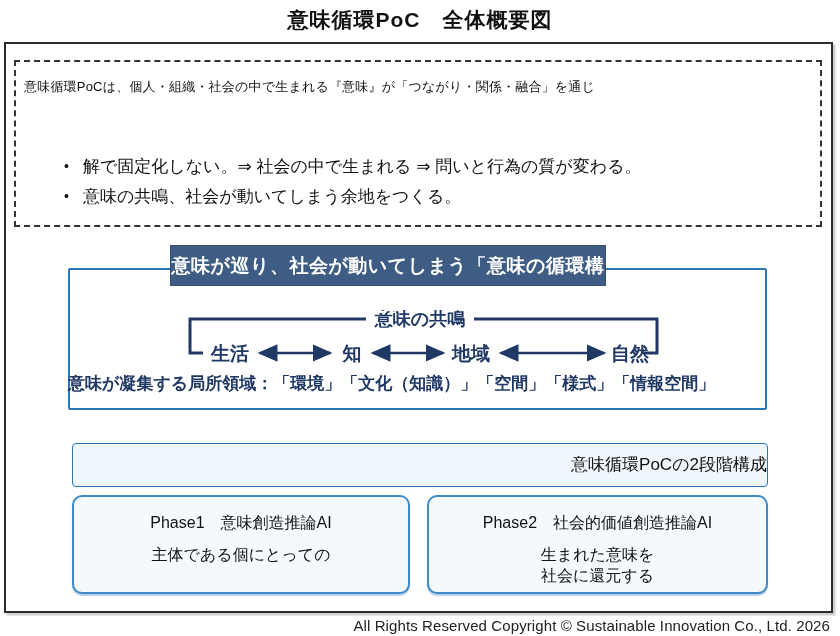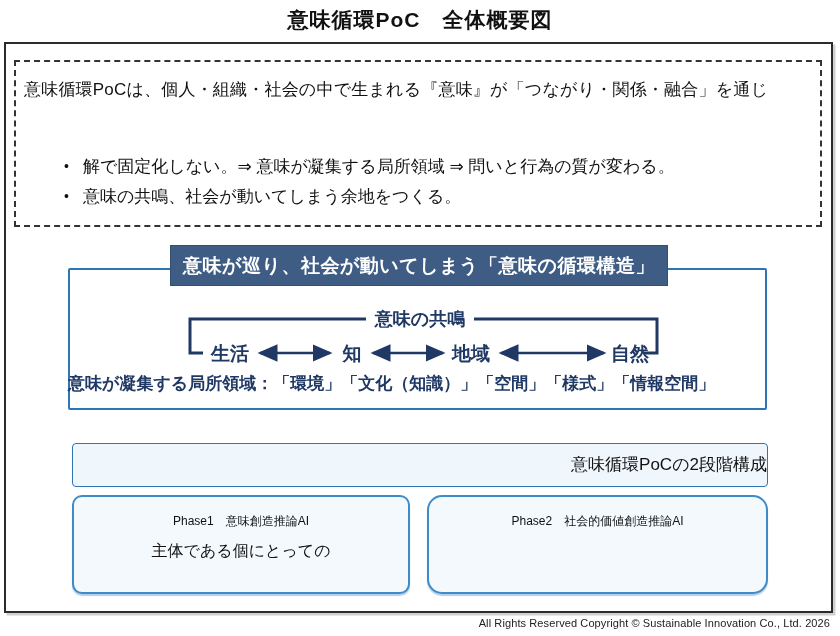--- a/index.html
+++ b/index.html
@@ -36,21 +36,21 @@
   .intro-box {
     position: absolute;
     left: 14px; top: 60px;
     width: 808px; height: 167px;
     border: 2px dashed #333333;
     background: #ffffff;
   }
   .intro-line {
     position: absolute;
     left: 24px;
-    font-size: 17px;
+    font-size: 13px;
     color: #111111;
     white-space: nowrap;
     letter-spacing: 0.2px;
   }
   .intro-line1 { top: 78px; }
   .intro-line2 { top: 112px; }
   .bullet-row {
     position: absolute;
     left: 64px;
     font-size: 17px;
@@ -66,21 +66,21 @@
     position: absolute;
     left: 68px; top: 268px;
     width: 699px; height: 142px;
     border: 2px solid #2e75b6;
     border-radius: 2px;
     background: #ffffff;
   }
   .circ-header {
     position: absolute;
     left: 170px; top: 245px;
-    width: 498px; height: 41px;
+    width: 436px; height: 41px;
     background: #3e5c84;
     border: 1px solid #34506f;
     color: #ffffff;
     font-size: 19px;
     font-weight: bold;
     text-align: center;
     line-height: 39px;
     letter-spacing: 0.5px;
     z-index: 3;
   }
@@ -120,62 +120,62 @@
   .phase-box {
     position: absolute;
     top: 495px;
     height: 99px;
     background: #f4f9fd;
     border: 2px solid #3e8bc8;
     border-radius: 10px;
     box-shadow: 0 2px 1px rgba(46,117,182,0.35);
   }
   .phase1-box { left: 72px;  width: 338px; }
-  .phase2-box { left: 427px; width: 341px; border-radius: 15px; }
+  .phase2-box { left: 427px; width: 341px; }
   .phase-title {
     margin-top: 16px;
     text-align: center;
-    font-size: 12px;
+    font-size: 16px;
     color: #111111;
     white-space: nowrap;
   }
   .phase-body {
     margin-top: 10px;
     font-size: 16px;
     color: #111111;
     line-height: 21px;
   }
   .phase-body-left {
     width: fit-content;
     margin-left: auto; margin-right: auto;
     text-align: right;
   }
   .phase-body-center { text-align: center; }
   .copyright {
     position: absolute;
     right: 10px; top: 617px;
-    font-size: 11px;
+    font-size: 15px;
     color: #222222;
     letter-spacing: 0.1px;
   }
 </style>
 </head>
 <body>
 
 <div class="page">
 
   <div class="slide-title">意味循環PoC　全体概要図</div>
 
   <div class="slide-frame"></div>
 
   <div class="intro-box"></div>
   <div class="intro-line intro-line1">意味循環PoCは、個人・組織・社会の中で生まれる『意味』が「つながり・関係・融合」を通じ</div>
   <div class="bullet-row bullet-row1">
     <span class="bullet-glyph">•</span>
-    <span>解で固定化しない。⇒ 意味が凝集する局所領域 ⇒ 問いと行為の質が変わる。</span>
+    <span>解で固定化しない。⇒ 社会の中で生まれる ⇒ 問いと行為の質が変わる。</span>
   </div>
   <div class="bullet-row bullet-row2">
     <span class="bullet-glyph">•</span>
     <span>意味の共鳴、社会が動いてしまう余地をつくる。</span>
   </div>
 
   <div class="circ-outer"></div>
   <div class="circ-header">意味が巡り、社会が動いてしまう「意味の循環構造」</div>
 
   <svg class="resonance-svg" width="490" height="66" viewBox="0 0 490 66">
@@ -205,17 +205,21 @@
 
   <div class="phase-box phase1-box">
     <div class="phase-title">Phase1　意味創造推論AI</div>
     <div class="phase-body phase-body-left">
       <div>主体である個にとっての</div>
     </div>
   </div>
 
   <div class="phase-box phase2-box">
     <div class="phase-title">Phase2　社会的価値創造推論AI</div>
+    <div class="phase-body phase-body-center">
+      <div>生まれた意味を</div>
+      <div>社会に還元する</div>
+    </div>
   </div>
 
   <div class="copyright">All Rights Reserved Copyright © Sustainable Innovation Co., Ltd. 2026</div>
 
 </div>
 
 </body></html>

